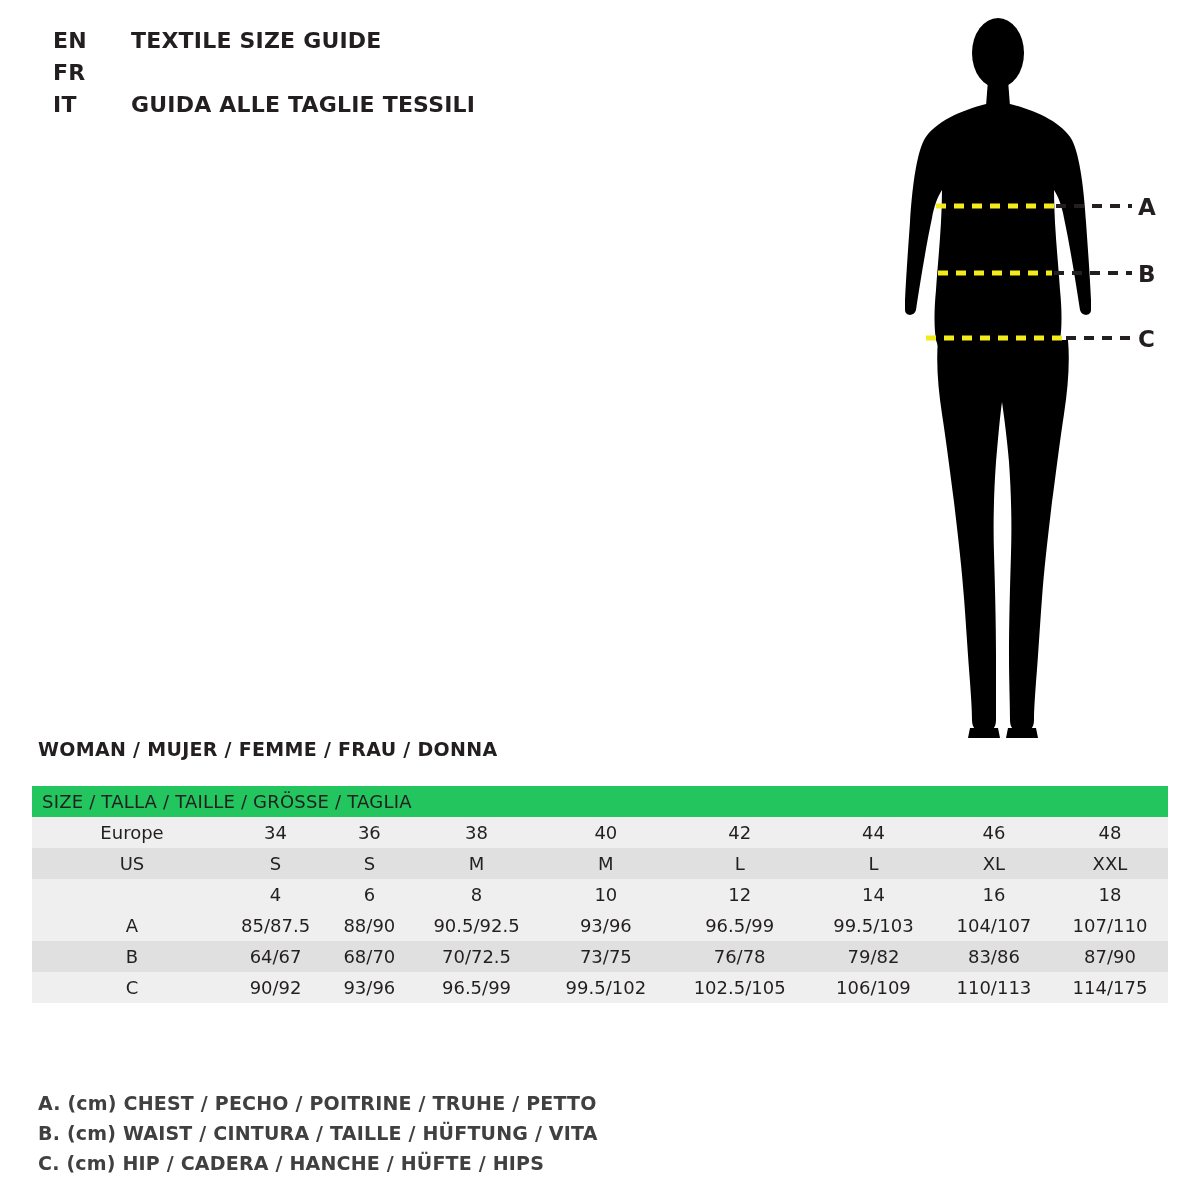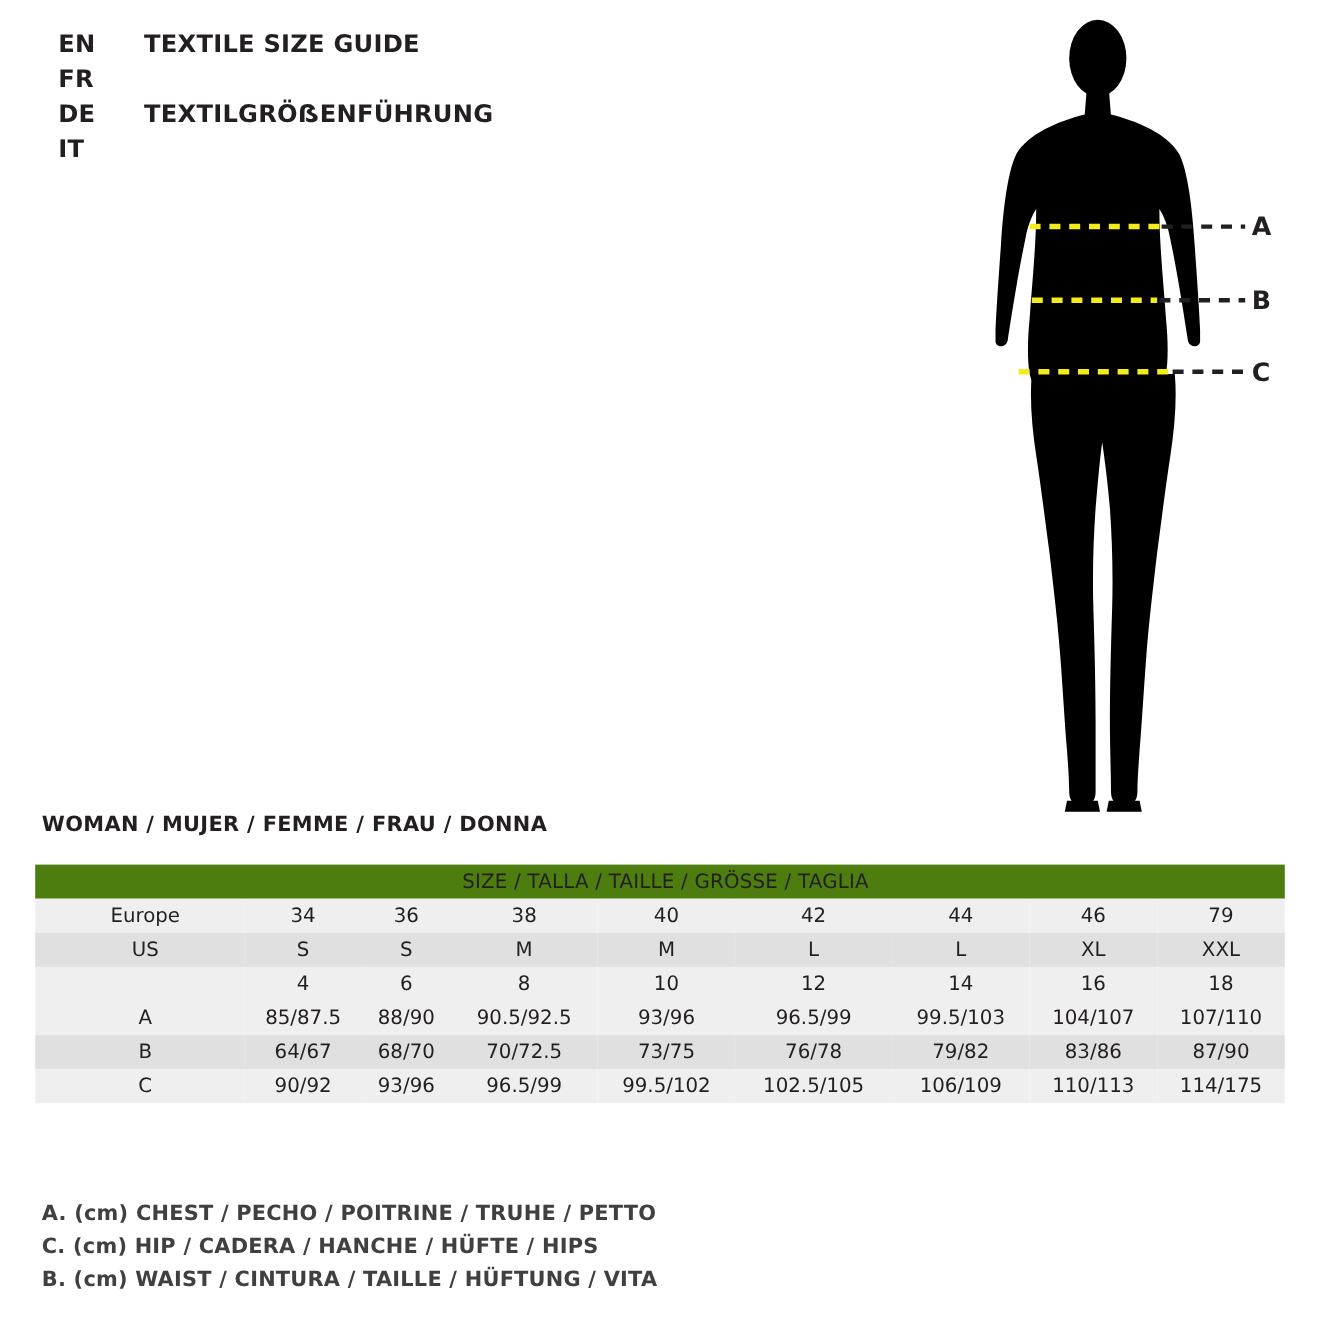--- a/index.html
+++ b/index.html
@@ -86,22 +86,22 @@
     color: #231f20;
   }
   #size-table th, #size-table td {
     padding: 0;
     height: 31px;
     font-weight: 400;
     text-align: center;
     vertical-align: middle;
   }
   #size-table th.head-cell {
-    background: #4d7c0f;
-    text-align: center;
+    background: #22c55e;
+    text-align: left;
     padding-left: 10px;
     font-size: 18px;
     font-weight: 400;
     letter-spacing: 0.2px;
   }
   #size-table td.row-label {
     text-align: center;
     padding-left: 10px;
     width: 190px;
   }
@@ -130,25 +130,22 @@
 
 <div id="lang-block">
   <div class="lang-row">
     <span class="lang-code">EN</span>
     <span class="lang-text">TEXTILE SIZE GUIDE</span>
   </div>
   <div class="lang-row">
     <span class="lang-code">FR</span>
   </div>
   <div class="lang-row">
-    <span class="lang-code">DE</span>
-    <span class="lang-text">TEXTILGRÖẞENFÜHRUNG</span>
-  </div>
-  <div class="lang-row">
     <span class="lang-code">IT</span>
+    <span class="lang-text">GUIDA ALLE TAGLIE TESSILI</span>
   </div>
 </div>
 
 <div id="figure-area">
   <svg id="figure-svg" width="340" height="740" viewBox="0 0 340 740">
 
     <ellipse cx="148" cy="43" rx="26" ry="35" fill="#000000"></ellipse>
 
     <path d="M138 70 L158 70 L160 96 L136 96 Z" fill="#000000"></path>
 
@@ -229,21 +226,21 @@
   <tbody>
     <tr class="shade-a">
       <td class="row-label">Europe</td>
       <td>34</td>
       <td>36</td>
       <td>38</td>
       <td>40</td>
       <td>42</td>
       <td>44</td>
       <td>46</td>
-      <td>79</td>
+      <td>48</td>
     </tr>
     <tr class="shade-b">
       <td class="row-label">US</td>
       <td>S</td>
       <td>S</td>
       <td>M</td>
       <td>M</td>
       <td>L</td>
       <td>L</td>
       <td>XL</td>
@@ -291,15 +288,15 @@
       <td>102.5/105</td>
       <td>106/109</td>
       <td>110/113</td>
       <td>114/175</td>
     </tr>
   </tbody>
 </table>
 
 <div id="legend">
   <div class="legend-row">A. (cm) CHEST / PECHO / POITRINE / TRUHE / PETTO</div>
+  <div class="legend-row">B. (cm) WAIST / CINTURA / TAILLE / HÜFTUNG / VITA</div>
   <div class="legend-row">C. (cm) HIP / CADERA / HANCHE / HÜFTE / HIPS</div>
-  <div class="legend-row">B. (cm) WAIST / CINTURA / TAILLE / HÜFTUNG / VITA</div>
 </div>
 
 </body></html>

